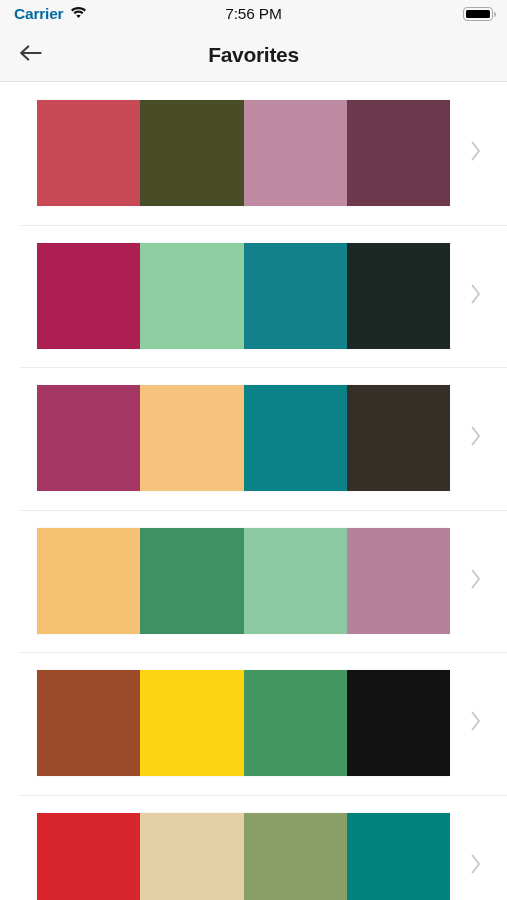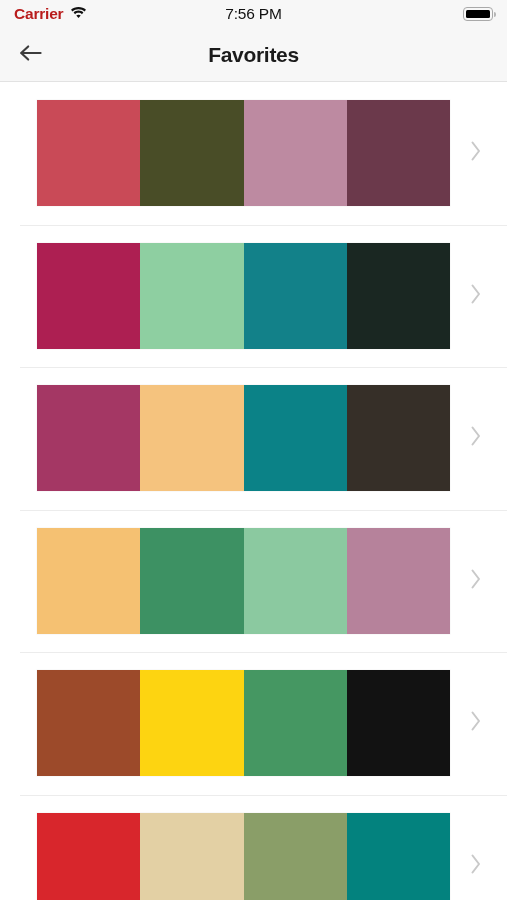--- a/index.html
+++ b/index.html
@@ -18,21 +18,21 @@
     align-items:center;
     padding:0 14px;
     position:relative;
   }
   .status-left{
     display:flex; align-items:center; gap:7px;
   }
   .carrier-label{
     font-size:15.5px;
     font-weight:600;
-    color:#b91c1c;
+    color:#0369a1;
     letter-spacing:-0.2px;
   }
   .wifi-icon{ display:block; }
   .status-time{
     position:absolute;
     left:0; right:0;
     text-align:center;
     font-size:15.5px;
     font-weight:400;
     color:#111;

